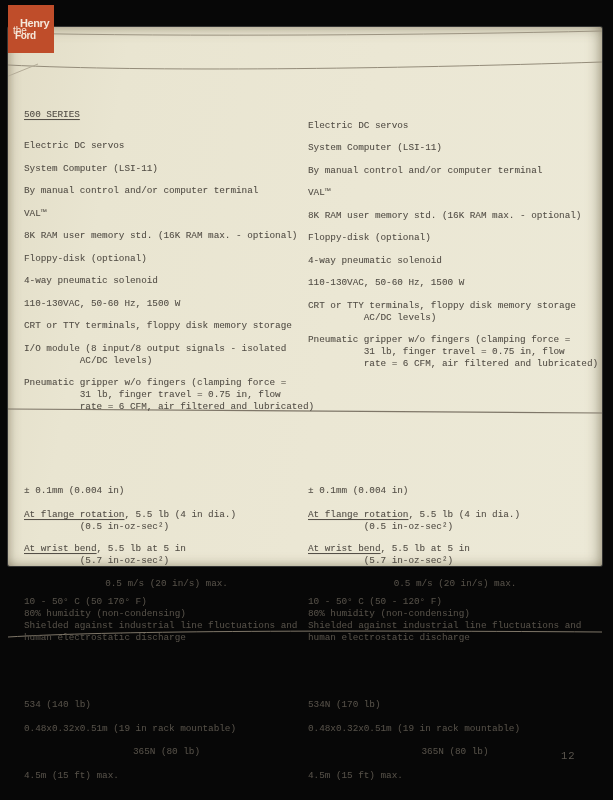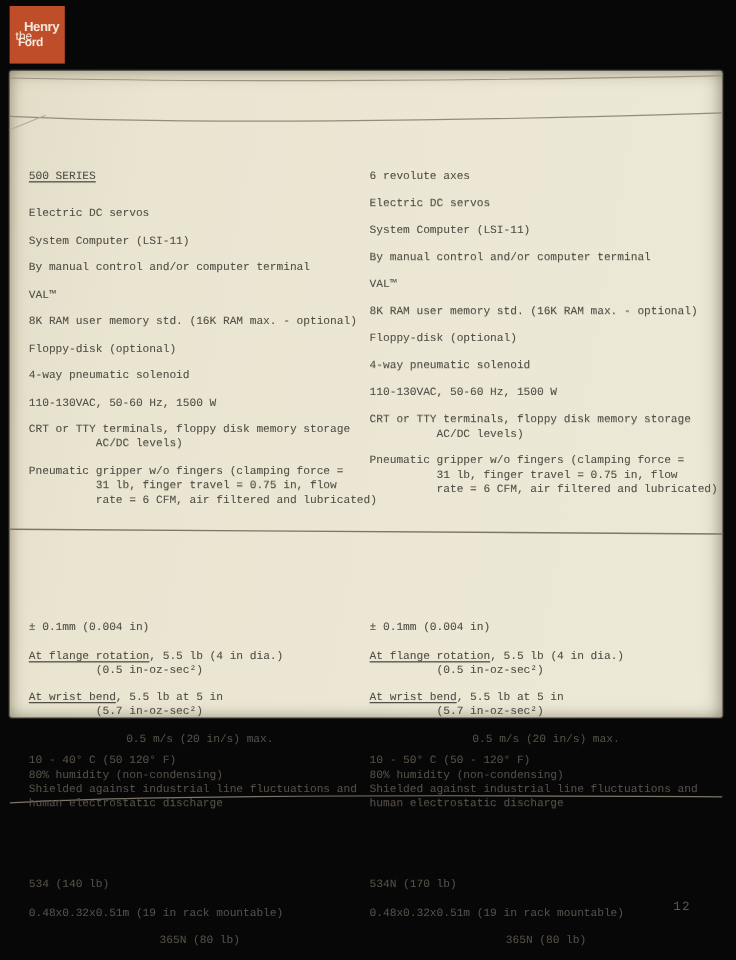--- a/index.html
+++ b/index.html
@@ -16,21 +16,20 @@
     position: absolute; left: 8px; top: 27px;
     width: 594px; height: 539px;
     background: linear-gradient(100deg, #e2ddc7 0%, #e9e5d1 18%, #ebe7d4 55%, #ece9d7 100%);
     box-shadow:
       inset -10px 0 14px -8px rgba(95,85,60,.55),
       inset 8px 0 12px -7px rgba(95,85,60,.45),
       inset 0 -8px 12px -7px rgba(95,85,60,.35),
       inset 0 10px 14px -9px rgba(110,100,75,.45),
       0 0 0 1px rgba(255,255,250,.18);
     border-radius: 2px;
-    margin-top: 32px;
   }
 
   
   #artifacts { position: absolute; left: 0; top: 0; pointer-events: none; }
 
   
   #logo {
     position: absolute; left: 8px; top: 5px;
     width: 46px; height: 48px;
     background: #bf4d2a;
@@ -91,27 +90,27 @@
         <div class="line heading"><span class="u">500 SERIES</span></div>
         <div class="line it">Electric DC servos</div>
         <div class="line it">System Computer (LSI-11)</div>
         <div class="line it">By manual control and/or computer terminal</div>
         <div class="line it">VAL™</div>
         <div class="line it">8K RAM user memory std. (16K RAM max. - optional)</div>
         <div class="line it">Floppy-disk (optional)</div>
         <div class="line it">4-way pneumatic solenoid</div>
         <div class="line it">110-130VAC, 50-60 Hz, 1500 W</div>
         <div class="line it">CRT or TTY terminals, floppy disk memory storage</div>
+        <div class="line it">I/O module (8 input/8 output signals - isolated</div>
         <div class="line ct">          AC/DC levels)</div>
         <div class="line it">Pneumatic gripper w/o fingers (clamping force =</div>
         <div class="line ct">          31 lb, finger travel = 0.75 in, flow</div>
         <div class="line ct">          rate = 6 CFM, air filtered and lubricated)</div>
       </div>
       <div class="col-r">
-        <div class="line">6 revolute axes</div>
         <div class="line it">Electric DC servos</div>
         <div class="line it">System Computer (LSI-11)</div>
         <div class="line it">By manual control and/or computer terminal</div>
         <div class="line it">VAL™</div>
         <div class="line it">8K RAM user memory std. (16K RAM max. - optional)</div>
         <div class="line it">Floppy-disk (optional)</div>
         <div class="line it">4-way pneumatic solenoid</div>
         <div class="line it">110-130VAC, 50-60 Hz, 1500 W</div>
         <div class="line it">CRT or TTY terminals, floppy disk memory storage</div>
         <div class="line ct">          AC/DC levels)</div>
@@ -122,21 +121,21 @@
     </div>
 
     <div class="band" id="band2">
       <div class="col-l">
         <div class="line">± 0.1mm (0.004 in)</div>
         <div class="line m12"><span class="u">At flange rotation</span><span>, 5.5 lb (4 in dia.)</span></div>
         <div class="line ct">          (0.5 in-oz-sec²)</div>
         <div class="line m10"><span class="u">At wrist bend</span><span>, 5.5 lb at 5 in</span></div>
         <div class="line ct">          (5.7 in-oz-sec²)</div>
         <div class="line m11">0.5 m/s (20 in/s) max.</div>
-        <div class="line m6">10 - 40° C (50 120° F)</div>
+        <div class="line m6">10 - 50° C (50 170° F)</div>
         <div class="line ct">80% humidity (non-condensing)</div>
         <div class="line ct">Shielded against industrial line fluctuations and</div>
         <div class="line ct">human electrostatic discharge</div>
       </div>
       <div class="col-r">
         <div class="line">± 0.1mm (0.004 in)</div>
         <div class="line m12"><span class="u">At flange rotation</span><span>, 5.5 lb (4 in dia.)</span></div>
         <div class="line ct">          (0.5 in-oz-sec²)</div>
         <div class="line m10"><span class="u">At wrist bend</span><span>, 5.5 lb at 5 in</span></div>
         <div class="line ct">          (5.7 in-oz-sec²)</div>

